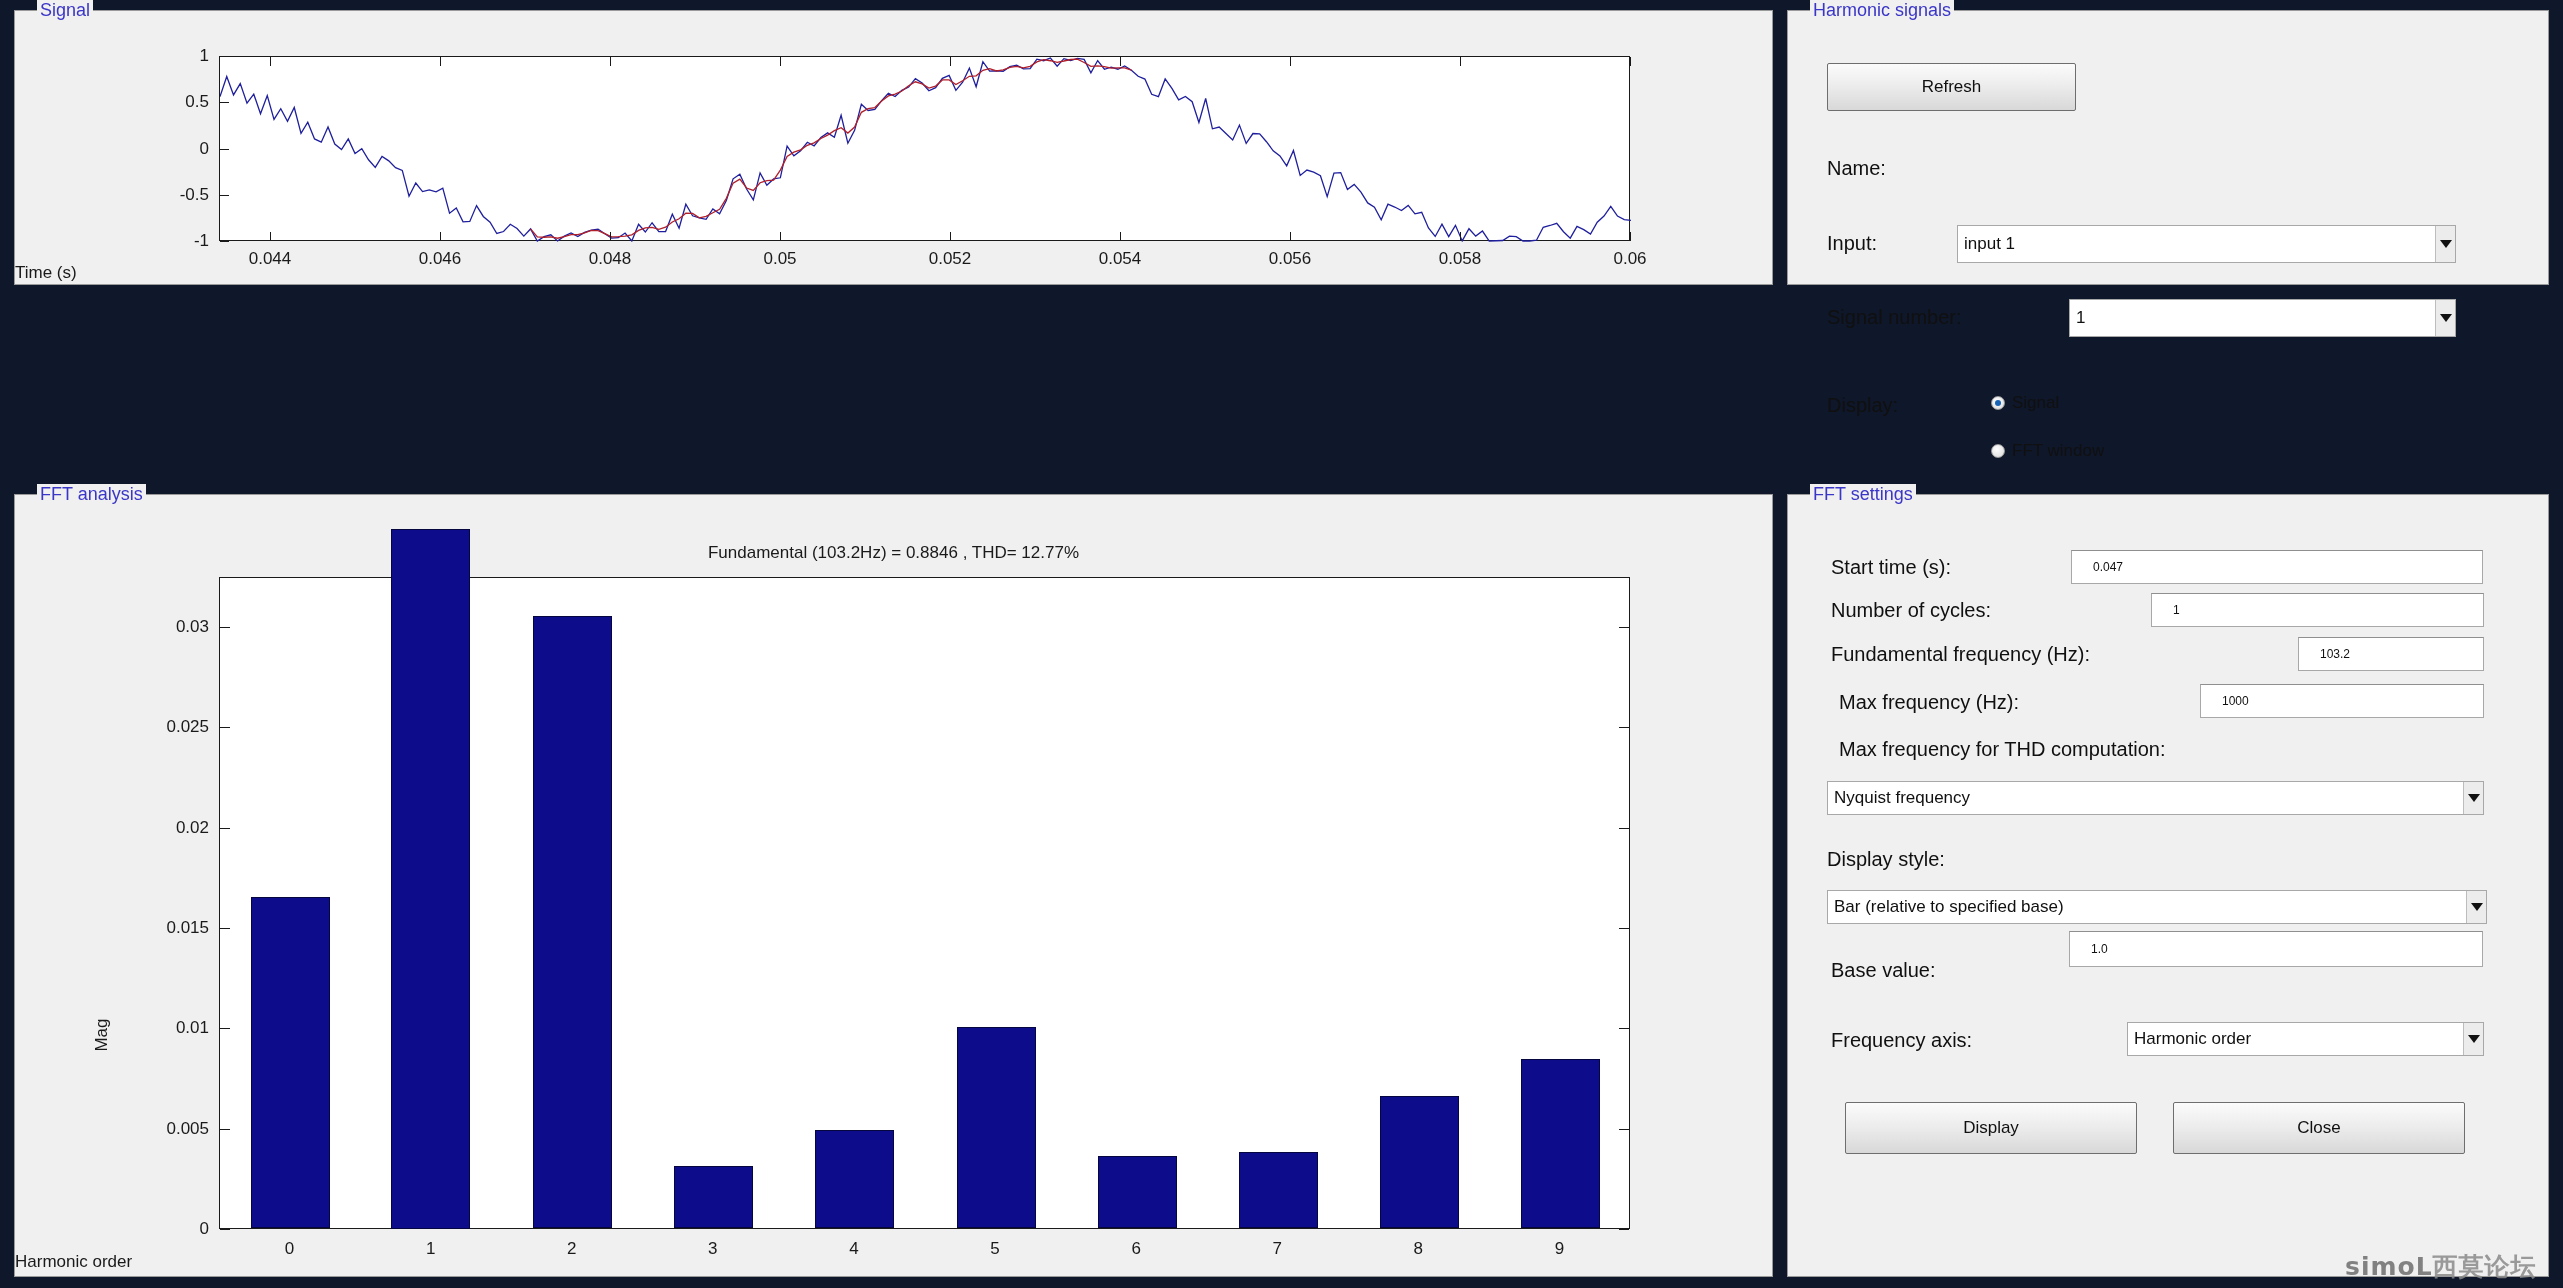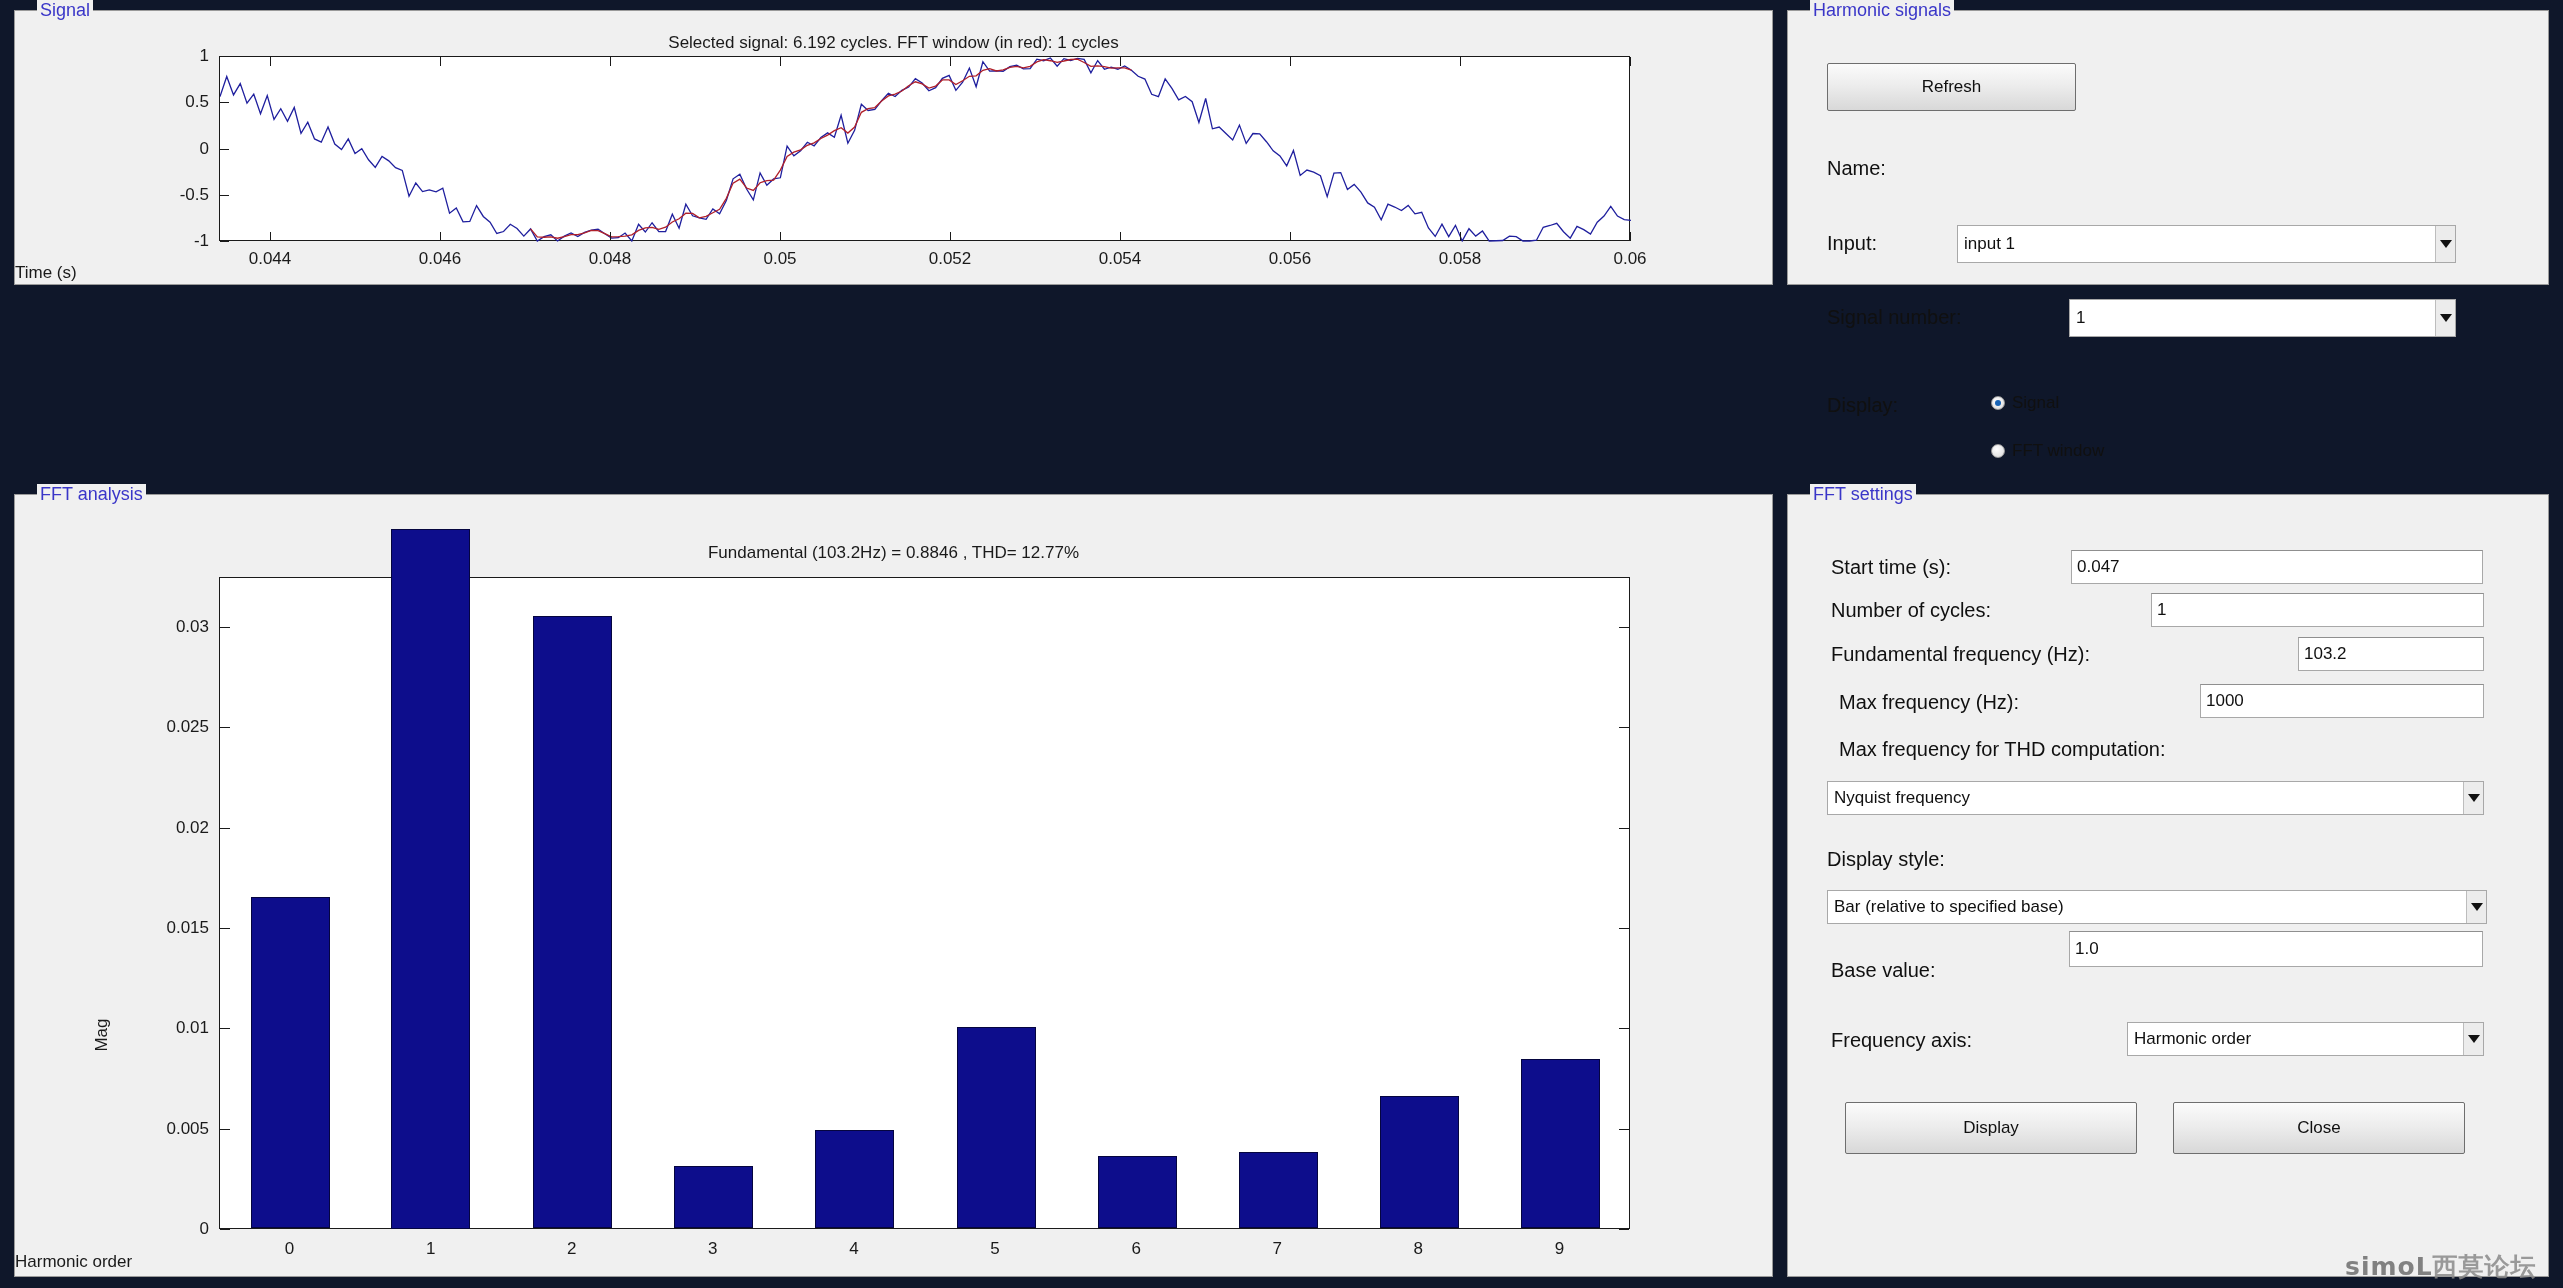--- a/index.html
+++ b/index.html
@@ -110,26 +110,26 @@
     justify-content: center;
     box-sizing: border-box;
     cursor: pointer;
   }
   .txtfield {
     position: absolute;
     background: #ffffff;
     border: 1px solid #a8a8a8;
     border-top-color: #8f8f8f;
     box-sizing: border-box;
-    font-size: 17px;
+    font-size: 12px;
     color: #101010;
     font-family: "Liberation Sans", sans-serif;
     display: flex;
     align-items: center;
-    padding-left: 5px;
+    padding-left: 21px;
     cursor: text;
   }
   .combo {
     position: absolute;
     background: #ffffff;
     border: 1px solid #a8a8a8;
     box-sizing: border-box;
     display: flex;
     align-items: center;
     cursor: pointer;
@@ -216,21 +216,20 @@
 </head>
 <body>
 
 <div id="root">
 
   <div class="panel" id="signal-panel" style="left:14px; top:10px; width:1759px; height:275px;">
     <div class="panel-title">Signal</div>
 
     <div class="axes-wrap" style="left:0; top:0; width:100%; height:100%;">
 
-      <div class="axes-title" style="top:22px;">Selected signal: 6.192 cycles. FFT window (in red): 1 cycles</div>
 
       <div class="plot-box" id="signal-plot-box" style="left:204px; top:45px; width:1411px; height:185px;">
         <svg id="signal-svg" width="1411" height="185" viewBox="0 0 1411 185" preserveAspectRatio="none" style="position:absolute;left:0;top:0;">
             <path d="M0.00 39.65 L6.75 19.54 L13.50 37.91 L20.25 26.55 L27.00 46.19 L33.76 37.17 L40.51 56.78 L47.26 38.64 L54.01 62.42 L60.76 51.75 L67.51 64.36 L74.26 50.49 L81.01 76.34 L87.77 65.16 L94.52 81.91 L101.27 85.15 L108.02 70.04 L114.77 87.09 L121.52 92.52 L128.27 81.90 L135.02 96.62 L141.78 91.77 L148.53 102.79 L155.28 110.38 L162.03 99.48 L168.78 103.86 L175.53 110.68 L182.28 113.38 L189.03 139.21 L195.78 126.05 L202.54 134.56 L209.29 132.96 L216.04 134.81 L222.79 131.19 L229.54 156.16 L236.29 150.97 L243.04 164.80 L249.79 164.48 L256.55 148.59 L263.30 159.45 L270.05 165.15 L276.80 176.48 L283.55 174.50 L290.30 167.27 L297.05 171.56 L303.80 179.16 L310.56 171.95 L317.31 184.00 L324.06 179.62 L330.81 177.81 L337.56 184.00 L344.31 179.15 L351.06 176.03 L357.81 179.61 L364.56 175.41 L371.32 173.15 L378.07 172.22 L384.82 176.67 L391.57 181.05 L398.32 180.73 L405.07 176.02 L411.82 184.00 L418.57 167.28 L425.33 175.05 L432.08 165.74 L438.83 174.68 L445.58 174.54 L452.33 157.16 L459.08 171.27 L465.83 147.26 L472.58 158.78 L479.33 160.99 L486.09 162.32 L492.84 151.86 L499.59 156.79 L506.34 143.44 L513.09 121.82 L519.84 117.24 L526.59 131.98 L533.34 142.83 L540.10 115.95 L546.85 128.27 L553.60 121.91 L560.35 120.79 L567.10 89.10 L573.85 98.88 L580.60 93.68 L587.35 85.29 L594.11 88.86 L600.86 80.53 L607.61 75.87 L614.36 80.21 L621.11 58.27 L627.86 86.26 L634.61 73.30 L641.36 47.23 L648.11 53.49 L654.87 52.48 L661.62 43.72 L668.37 36.27 L675.12 39.51 L681.87 33.30 L688.62 30.06 L695.37 21.61 L702.12 25.96 L708.88 33.79 L715.63 30.63 L722.38 21.32 L729.13 18.40 L735.88 33.36 L742.63 25.24 L749.38 11.13 L756.13 29.78 L762.89 4.71 L769.64 14.10 L776.39 13.75 L783.14 14.25 L789.89 9.67 L796.64 8.07 L803.39 11.79 L810.14 11.62 L816.89 2.16 L823.65 3.72 L830.40 1.00 L837.15 9.22 L843.90 1.65 L850.65 3.50 L857.40 1.36 L864.15 2.35 L870.90 15.80 L877.66 3.56 L884.41 12.27 L891.16 10.08 L897.91 12.22 L904.66 8.98 L911.41 13.21 L918.16 19.29 L924.91 22.03 L931.67 37.31 L938.42 39.68 L945.17 21.90 L951.92 31.42 L958.67 42.92 L965.42 39.48 L972.17 44.68 L978.92 65.43 L985.67 41.49 L992.43 71.80 L999.18 70.00 L1005.93 76.59 L1012.68 82.97 L1019.43 68.09 L1026.18 86.37 L1032.93 76.52 L1039.68 76.79 L1046.44 84.71 L1053.19 93.79 L1059.94 98.98 L1066.69 108.82 L1073.44 93.56 L1080.19 118.42 L1086.94 113.08 L1093.69 115.11 L1100.44 118.70 L1107.20 139.62 L1113.95 116.03 L1120.70 115.60 L1127.45 132.58 L1134.20 127.43 L1140.95 135.09 L1147.70 145.92 L1154.45 150.22 L1161.21 162.81 L1167.96 147.18 L1174.71 150.04 L1181.46 153.51 L1188.21 148.36 L1194.96 156.88 L1201.71 155.26 L1208.46 170.89 L1215.22 179.45 L1221.97 167.22 L1228.72 179.67 L1235.47 168.32 L1242.22 183.89 L1248.97 171.70 L1255.72 179.13 L1262.47 174.02 L1269.22 184.00 L1275.98 183.74 L1282.73 183.50 L1289.48 179.20 L1296.23 179.72 L1302.98 184.00 L1309.73 184.00 L1316.48 183.26 L1323.23 170.27 L1329.99 168.50 L1336.74 166.32 L1343.49 174.72 L1350.24 181.18 L1356.99 169.44 L1363.74 172.62 L1370.49 177.12 L1377.24 165.22 L1384.00 159.03 L1390.75 149.42 L1397.50 159.07 L1404.25 162.63 L1411.00 163.29" fill="none" stroke="#1f1f9e" stroke-width="1.3"></path>
             <path d="M310.56 171.95 L317.31 179.89 L324.06 180.26 L330.81 179.81 L337.56 181.24 L344.31 179.58 L351.06 177.70 L357.81 177.67 L364.56 175.90 L371.32 173.48 L378.07 173.56 L384.82 176.65 L391.57 179.87 L398.32 179.63 L405.07 179.19 L411.82 177.82 L418.57 173.40 L425.33 170.78 L432.08 170.30 L438.83 172.41 L445.58 170.23 L452.33 165.03 L459.08 161.74 L465.83 156.14 L472.58 156.45 L479.33 160.77 L486.09 159.37 L492.84 155.71 L499.59 152.22 L506.34 141.37 L513.09 126.08 L519.84 122.07 L526.59 131.01 L533.34 133.40 L540.10 125.75 L546.85 123.60 L553.60 123.22 L560.35 113.15 L567.10 99.47 L573.85 95.13 L580.60 92.88 L587.35 88.28 L594.11 85.88 L600.86 81.45 L607.61 78.12 L614.36 73.64 L621.11 70.76 L627.86 76.03 L634.61 70.02 L641.36 55.31 L648.11 51.67 L654.87 50.54 L661.62 44.05 L668.37 38.94 L675.12 37.15 L681.87 34.04 L688.62 28.76 L695.37 24.81 L702.12 26.83 L708.88 31.04 L715.63 29.09 L722.38 22.91 L729.13 22.87 L735.88 27.59 L742.63 23.74 L749.38 19.32 L756.13 18.85 L762.89 13.32 L769.64 11.67 L776.39 13.96 L783.14 12.98 L789.89 10.42 L796.64 9.40 L803.39 10.82 L810.14 9.30 L816.89 4.92 L823.65 2.65 L830.40 3.74 L837.15 5.27 L843.90 4.00 L850.65 2.50 L857.40 2.14 L864.15 5.47 L870.90 9.38 L877.66 8.80 L884.41 9.55 L891.16 11.16 L897.91 10.87 L904.66 10.84 L911.41 13.21" fill="none" stroke="#b0202a" stroke-width="1.3"></path>
           </svg>
       </div>
 
       <div id="signal-yticks">
           <div class="ytick-lbl" style="top: 230px; left: 142px; width: 52px;">-1</div>

